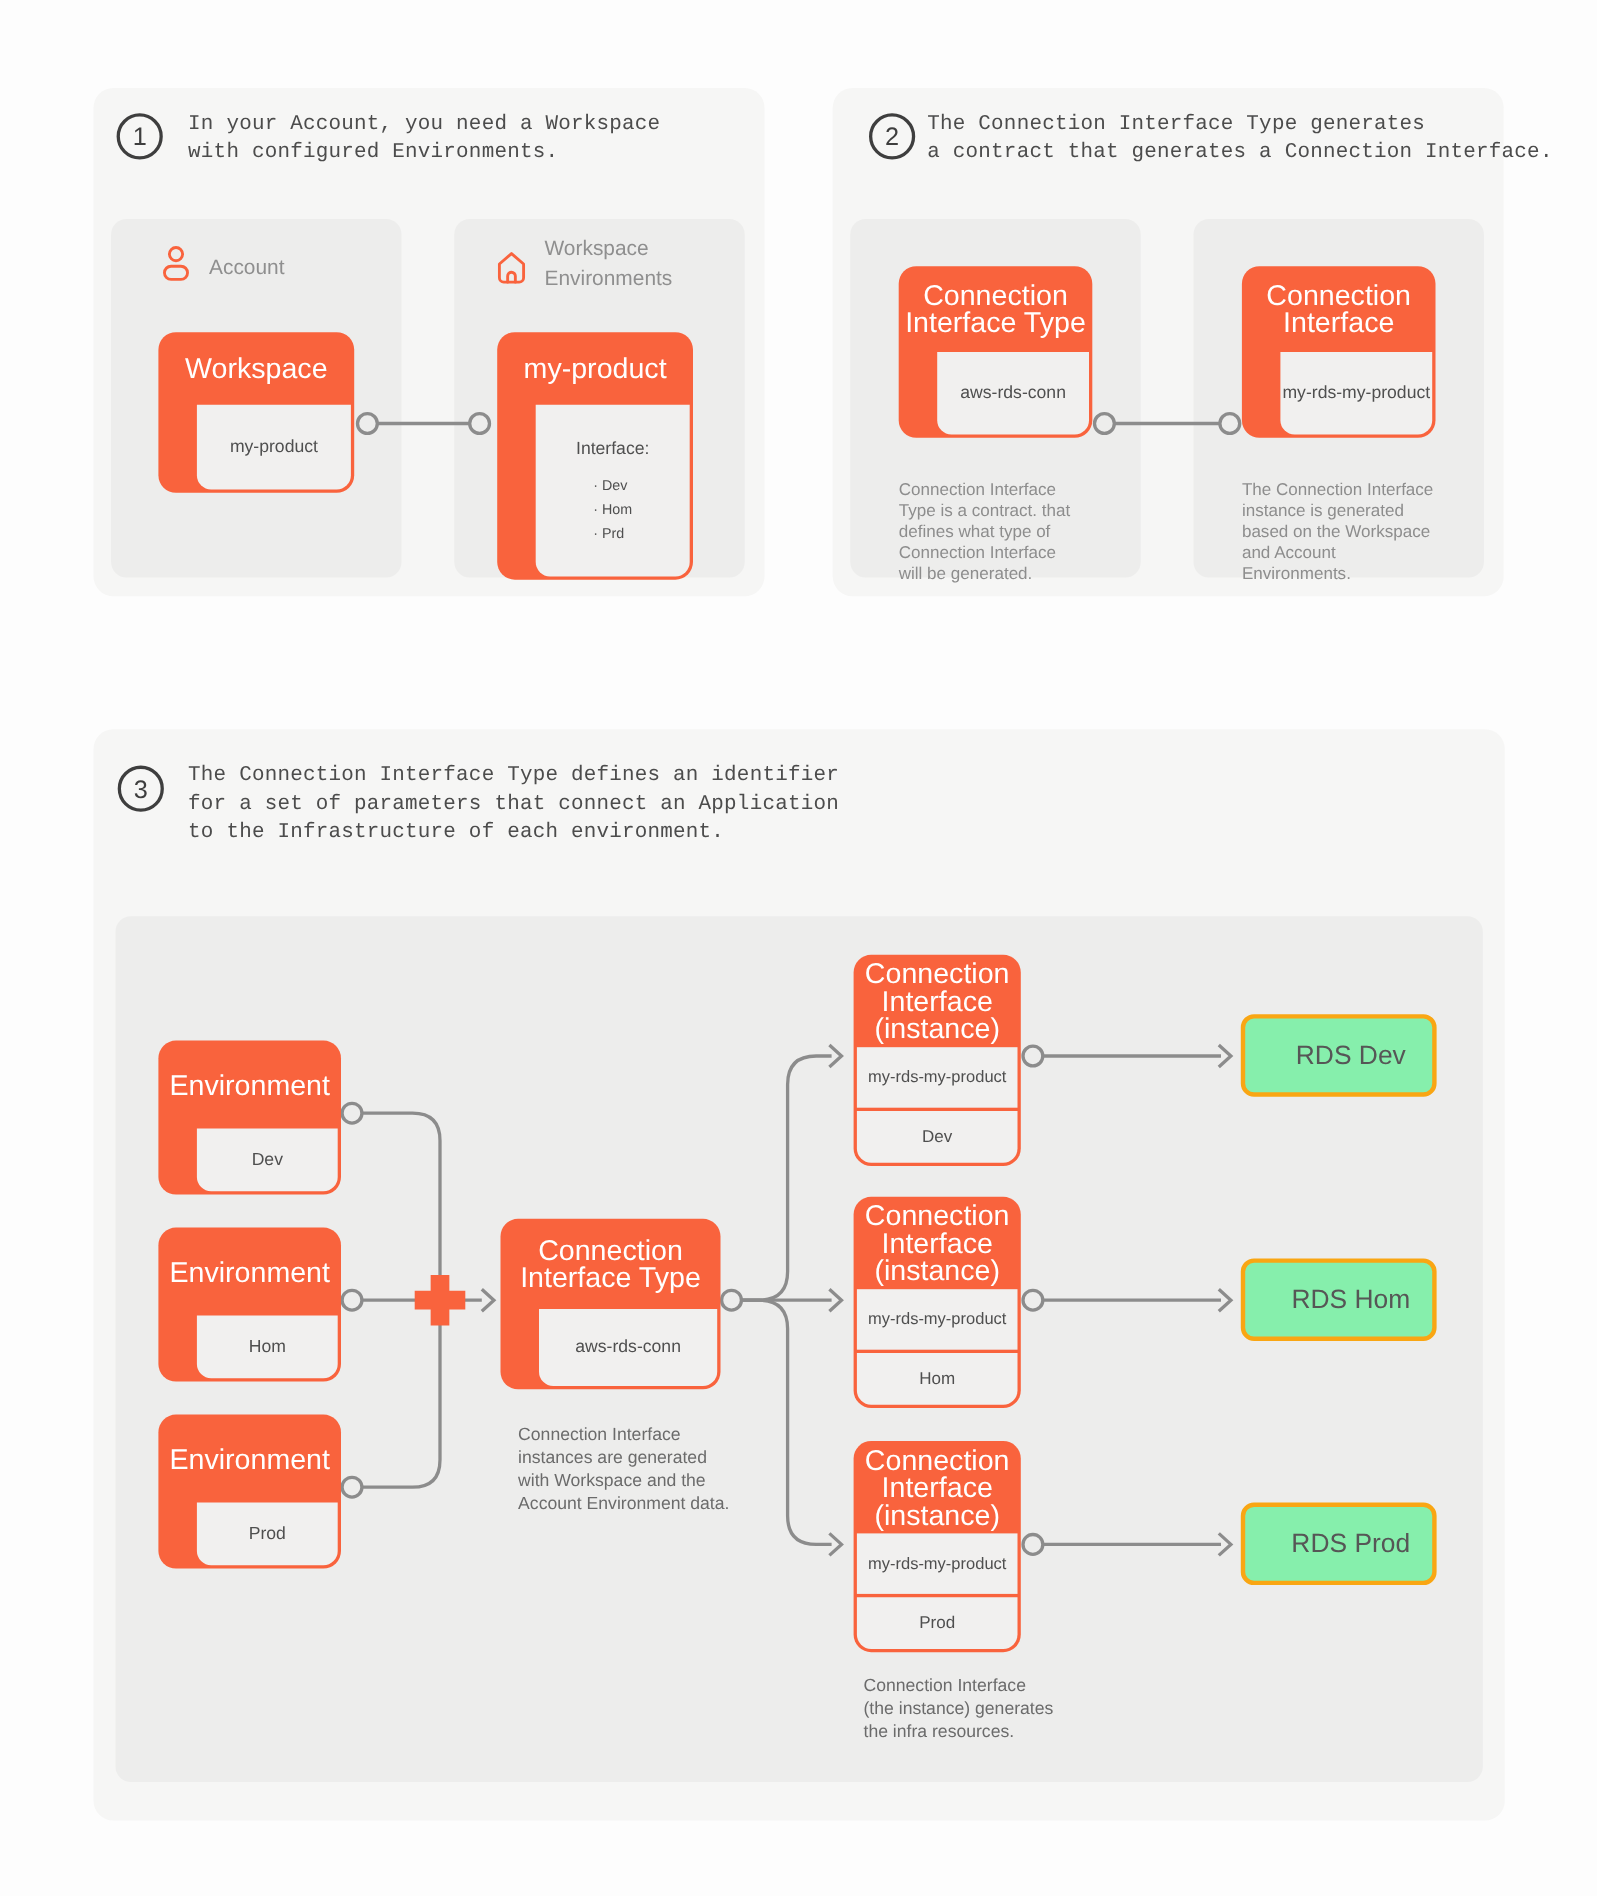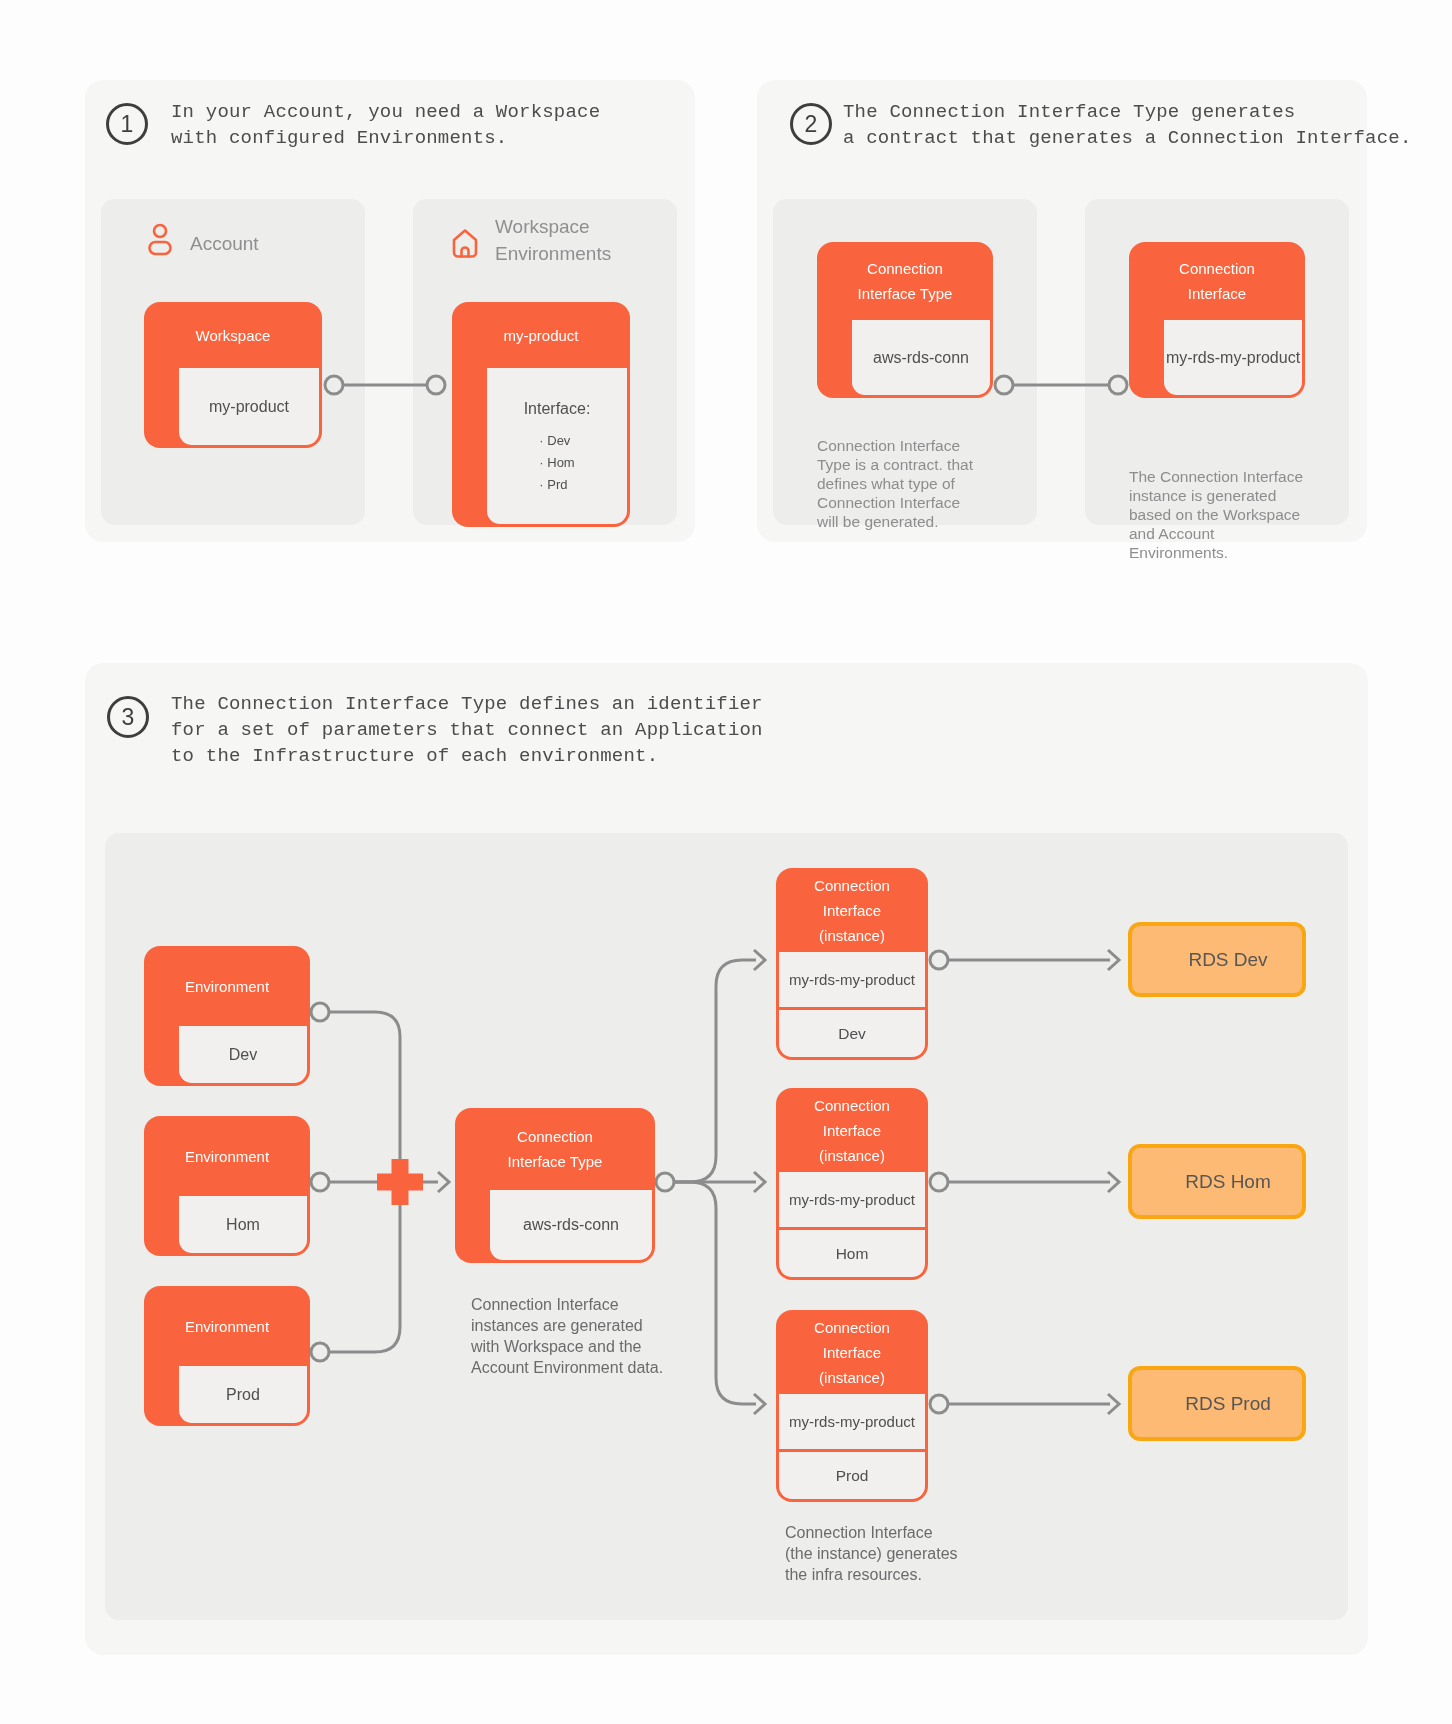--- a/index.html
+++ b/index.html
@@ -46,21 +46,21 @@
   .acc-icon { left:146px; top:222px; width:28px; height:36px; }
   .wse-icon { left:450px; top:227px; width:30px; height:33px; }
   .icon svg { width:100%; height:100%; stroke:#f9633d; fill:none; stroke-width:2.6; stroke-linecap:round; stroke-linejoin:round; }
 
   .card {
     position:absolute; background:#f9633d; border-radius:16px;
     padding:0 3px 3px 3px; display:flex; flex-direction:column;
   }
   .card-h {
     flex:none; display:flex; align-items:center; justify-content:center;
-    color:#ffffff; font-size:15px; line-height:25px; text-align:center; white-space:pre-line;
+    color:#ffffff; font-size:26px; line-height:25px; text-align:center; white-space:pre-line;
   }
   .card-b, .cell {
     background:#f1f0ef; display:flex; align-items:center; justify-content:center;
     font-size:16px; color:#4f4f4f; text-align:center;
   }
   .card-b { flex:1; border-radius:0 0 13px 13px;margin-left:32px; }
   .cell { flex:none; }
   .cell + .cell { margin-top:3px; }
   .cell-last { flex:1; border-radius:0 0 13px 13px; }
 
@@ -78,29 +78,29 @@
   .c-cit3 { left:455px; top:1108px; width:200px; height:155px; } .c-cit3 .card-h { height:82px; }
 
   .c-inst { left:776px; width:152px; height:192px; } .c-inst .card-h { height:84px; }
   .c-inst .cell-name { height:55px; font-size:15px; }
   .c-inst .cell-env  { font-size:15.5px; }
   .c-inst-dev { top:868px; } .c-inst-hom { top:1088px; } .c-inst-prod { top:1310px; }
 
   .caption { position:absolute; white-space:pre-line; }
   .cap-2 { font-size:15.5px; line-height:19px; color:#8d8d8d; }
   .cap-cit2 { left:817px; top:436px; }
-  .cap-ci2  { left:1129px; top:436px;margin-top:31px; }
+  .cap-ci2  { left:1129px; top:436px; }
   .cap-3 { font-size:16px; line-height:21px; color:#6b6b6b; }
   .cap-cit3 { left:471px; top:1294px; }
   .cap-inst { left:785px; top:1522px; }
 
   .rds {
     position:absolute; width:178px; height:75px; border:4px solid #f9a613;
-    border-radius:12px; background:#fdba74; display:flex; align-items:center;
-    justify-content:center; font-size:19px; color:#565656;padding-left:22px;
+    border-radius:12px; background:#86efac; display:flex; align-items:center;
+    justify-content:center; font-size:24px; color:#565656;padding-left:22px;
   }
   .rds-dev { left:1128px; top:922px; } .rds-hom { left:1128px; top:1144px; } .rds-prod { left:1128px; top:1366px; }
 </style>
 </head>
 <body>
 
 <div class="page">
 
   <div class="panel panel-1"></div>
   <div class="panel panel-2"></div>

